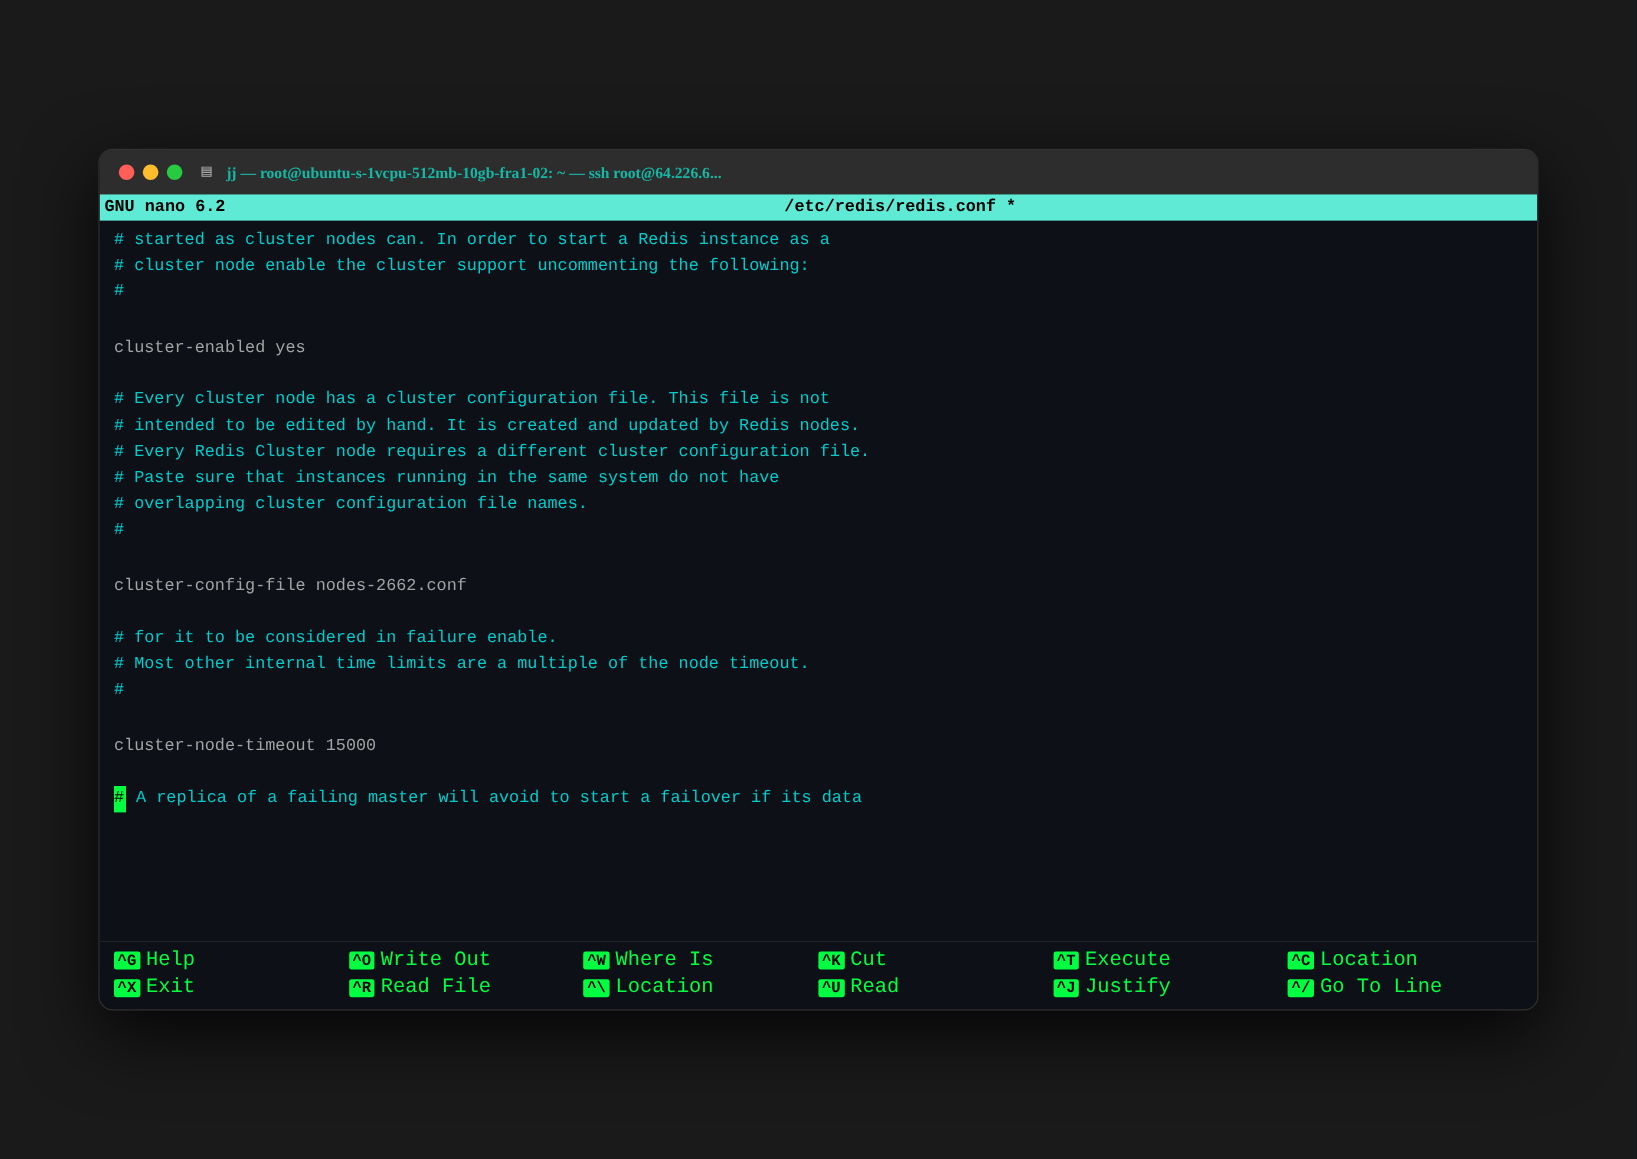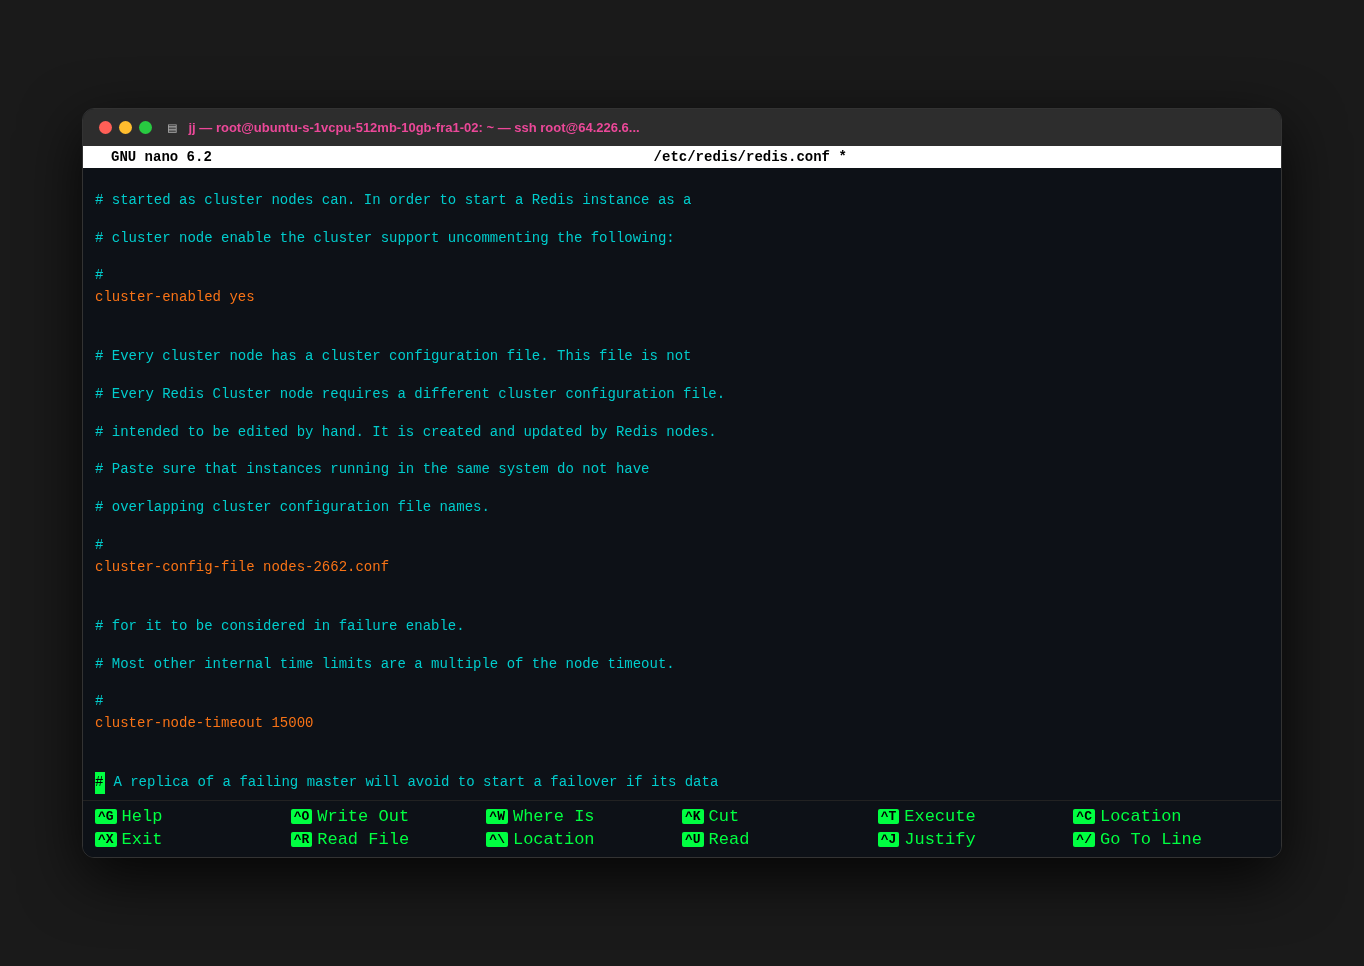--- a/index.html
+++ b/index.html
@@ -39,29 +39,29 @@
     }
     .dot-red { background: #ff5f57; }
     .dot-yellow { background: #ffbd2e; }
     .dot-green { background: #28ca41; }
     .title-icon {
       color: #aaa;
       font-size: 14px;
       margin-right: 4px;
     }
     .title-text {
-      color: #ec4899;
+      color: #14b8a6;
       font-size: 13px;
       font-weight: bold;
-      font-family: Liberation Sans, sans-serif;
+      font-family: Liberation Serif, serif;
     }
     .nano-header {
-      background: #ffffff;
-      color: #000;
-      padding: 3px 28px;
+      background: #5eead4;
+      color: #000;
+      padding: 3px 4px;
       font-size: 14px;
       font-weight: bold;
       display: flex;
       justify-content: space-between;
     }
     .nano-header-left {
       color: #000;
     }
     .nano-header-center {
       color: #000;
@@ -71,22 +71,22 @@
       background: #0d1117;
       padding: 6px 12px;
       min-height: 600px;
     }
     .line {
       font-size: 14px;
       line-height: 1.55;
       white-space: pre;
       font-family: 'Courier New', Courier, monospace;
     }
-    .comment { color: #00cccc; margin-top: 16px; }
-    .config-key { color: #f97316; }
+    .comment { color: #00cccc; }
+    .config-key { color: #a3a3a3; margin-top: 25px; }
     .cursor-block {
       background: #00ff41;
       color: #000;
       display: inline-block;
       width: 10px;
     }
     .nano-footer {
       background: #0d1117;
       border-top: 1px solid #222;
       padding: 6px 12px 8px;
@@ -140,22 +140,22 @@
     <span>&nbsp;</span>
   </div>
 
   <div class="editor-body">
     <div class="line comment"># started as cluster nodes can. In order to start a Redis instance as a</div>
     <div class="line comment"># cluster node enable the cluster support uncommenting the following:</div>
     <div class="line comment">#</div>
     <div class="line config-key">cluster-enabled yes</div>
     <div class="line empty-line"></div>
     <div class="line comment"># Every cluster node has a cluster configuration file. This file is not</div>
+    <div class="line comment"># intended to be edited by hand. It is created and updated by Redis nodes.</div>
     <div class="line comment"># Every Redis Cluster node requires a different cluster configuration file.</div>
-    <div class="line comment"># intended to be edited by hand. It is created and updated by Redis nodes.</div>
     <div class="line comment"># Paste sure that instances running in the same system do not have</div>
     <div class="line comment"># overlapping cluster configuration file names.</div>
     <div class="line comment">#</div>
     <div class="line config-key">cluster-config-file nodes-2662.conf</div>
     <div class="line empty-line"></div>
     <div class="line comment"># for it to be considered in failure enable.</div>
     <div class="line comment"># Most other internal time limits are a multiple of the node timeout.</div>
     <div class="line comment">#</div>
     <div class="line config-key">cluster-node-timeout 15000</div>
     <div class="line empty-line"></div>

